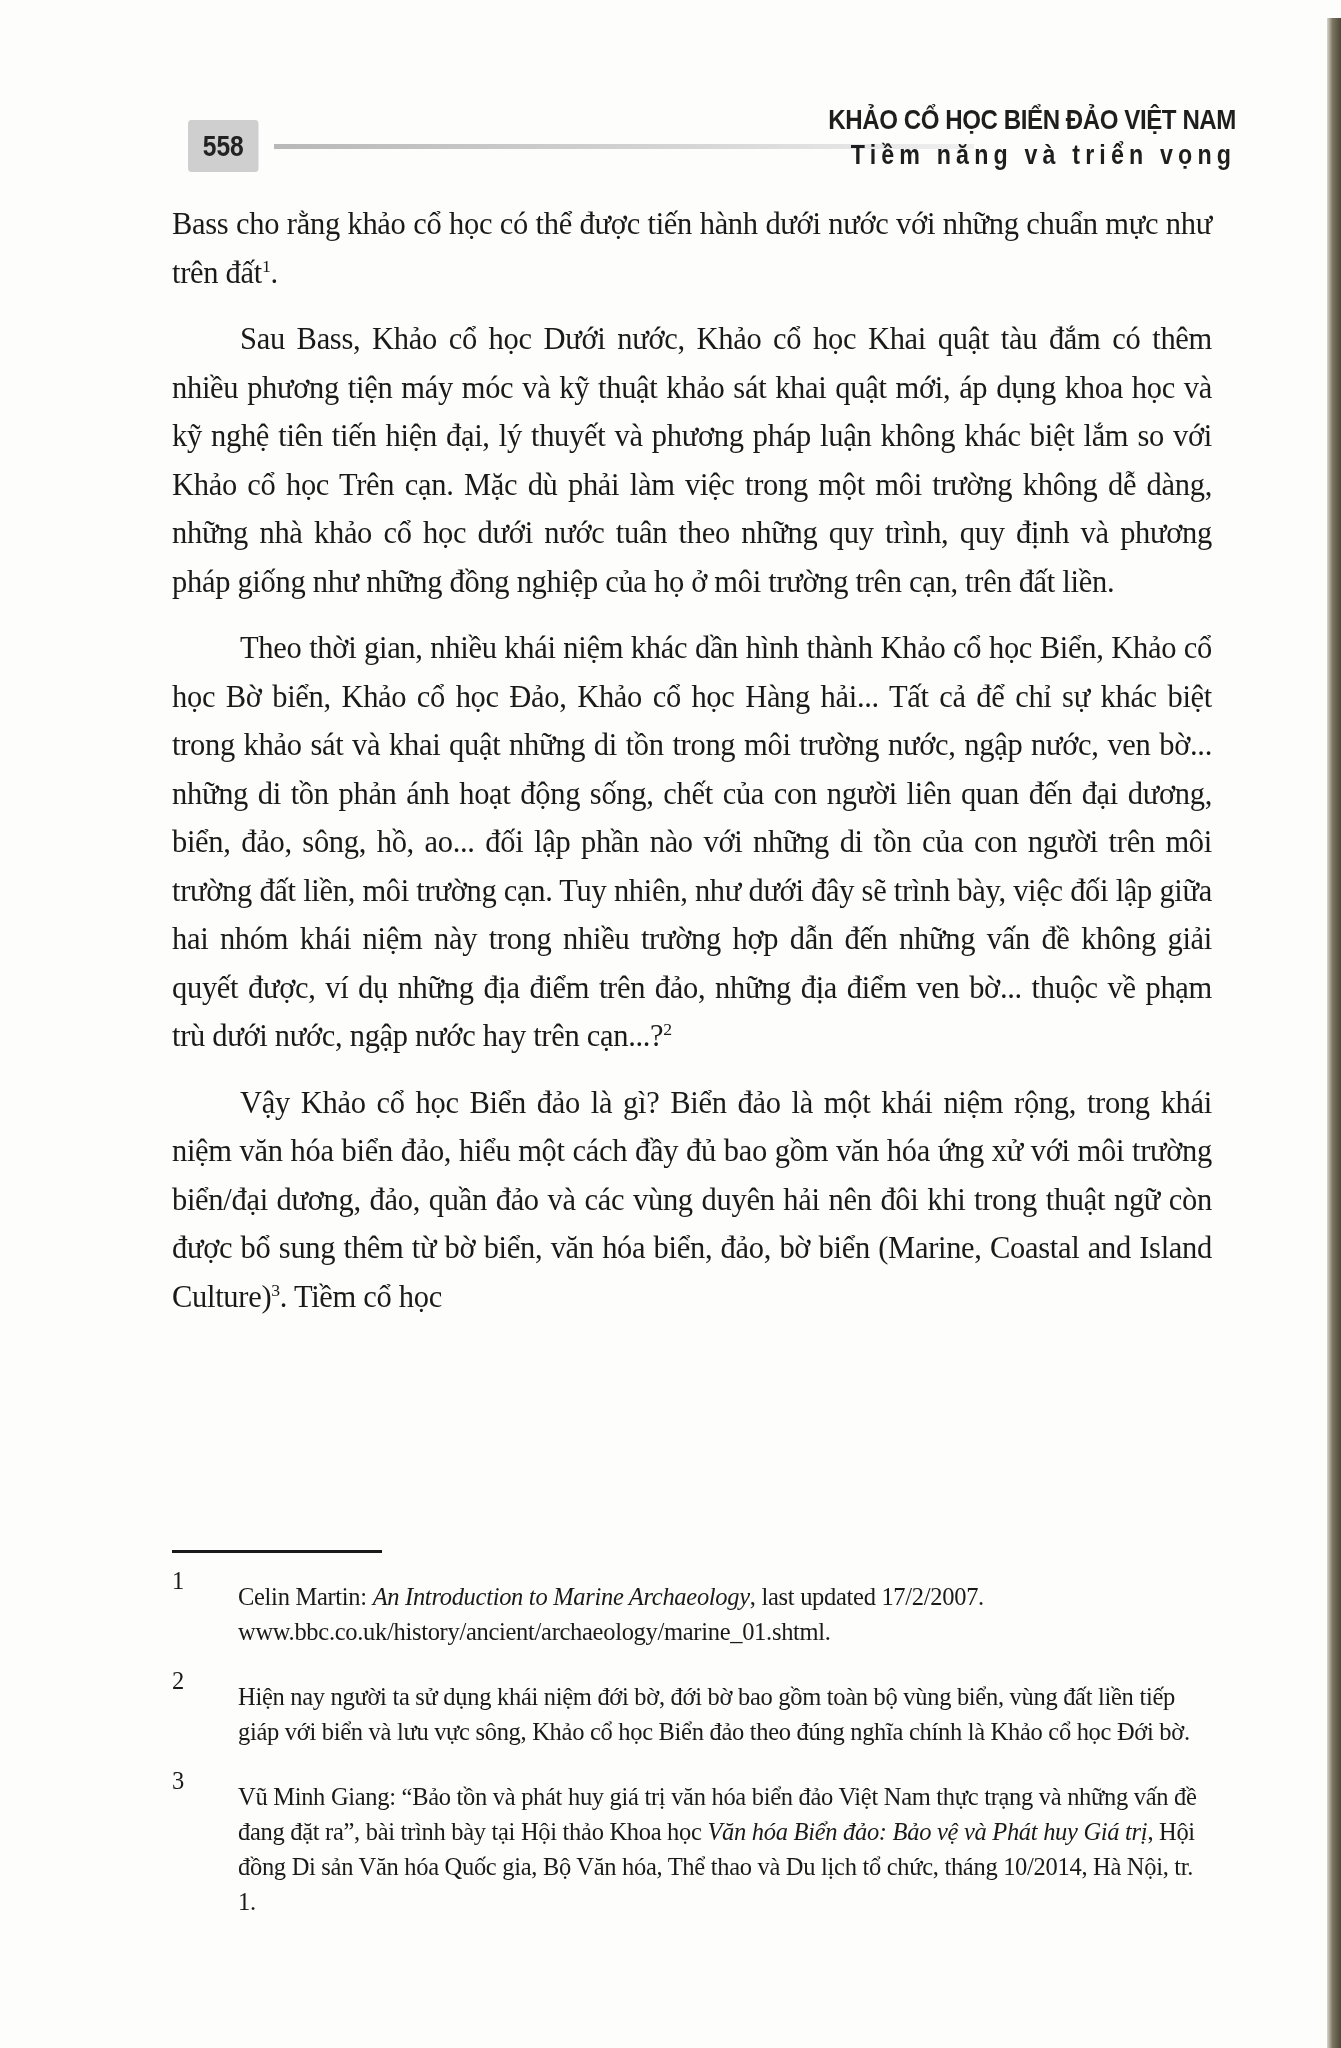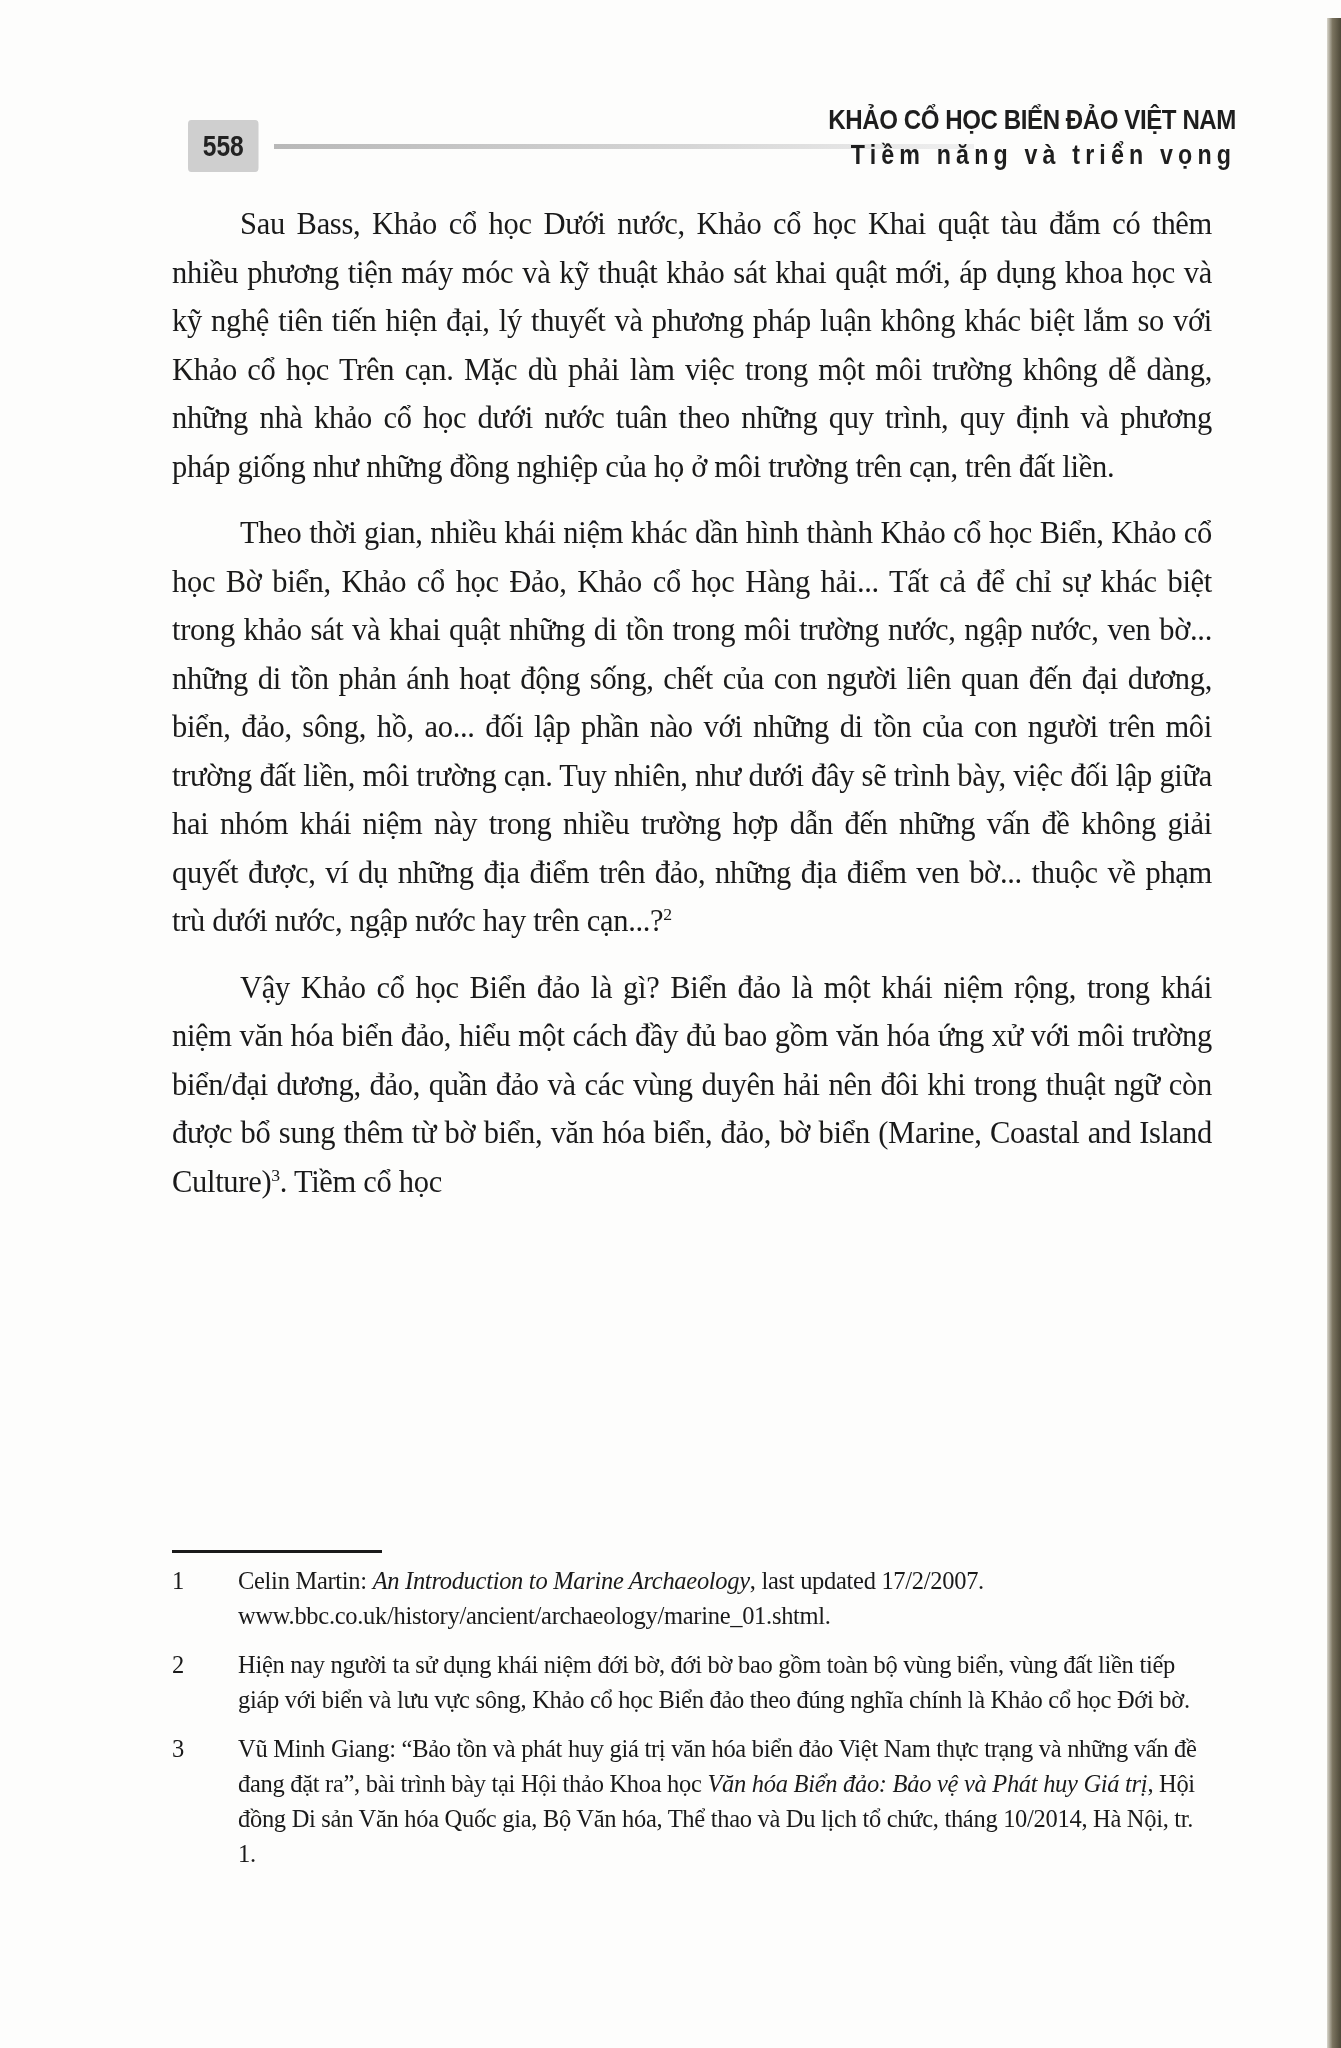--- a/index.html
+++ b/index.html
@@ -47,36 +47,37 @@
     sup { font-size:0.58em; line-height:0; vertical-align:super; }
     .fn-rule {
       position:absolute; left:172px; top:1550px; width:210px; height:3px; background:#1a1a1a;
     }
     .footnotes {
       position:absolute; left:172px; top:1563px; width:1040px;
       font-size:24.5px; line-height:35px; letter-spacing:-0.3px;
     }
     .fn { display:flex; margin-bottom:14px; }
     .fn-num { width:66px; flex:none; }
-    .fn-text { flex:1; text-align:left; }
+    .fn-text { flex:1; text-align:left;margin-top:16px; }
     .fn-text i { font-style:italic; }
   </style>
 </head>
 <body>
 
 <div class="edge"></div>
 
 <div class="header">
   <div class="page-num">558</div>
   <div class="rule"></div>
   <div class="book-title">KHẢO CỔ HỌC BIỂN ĐẢO VIỆT NAM</div>
   <div class="book-subtitle">Tiềm năng và triển vọng</div>
 </div>
 
 <div class="body-text">
+  <p class="cont"><span>Bass cho rằng khảo cổ học có thể được tiến hành dưới nước với những chuẩn mực như trên đất</span><sup>1</sup><span>.</span></p>
   <p>Sau Bass, Khảo cổ học Dưới nước, Khảo cổ học Khai quật tàu đắm có thêm nhiều phương tiện máy móc và kỹ thuật khảo sát khai quật mới, áp dụng khoa học và kỹ nghệ tiên tiến hiện đại, lý thuyết và phương pháp luận không khác biệt lắm so với Khảo cổ học Trên cạn. Mặc dù phải làm việc trong một môi trường không dễ dàng, những nhà khảo cổ học dưới nước tuân theo những quy trình, quy định và phương pháp giống như những đồng nghiệp của họ ở môi trường trên cạn, trên đất liền.</p>
   <p><span>Theo thời gian, nhiều khái niệm khác dần hình thành Khảo cổ học Biển, Khảo cổ học Bờ biển, Khảo cổ học Đảo, Khảo cổ học Hàng hải... Tất cả để chỉ sự khác biệt trong khảo sát và khai quật những di tồn trong môi trường nước, ngập nước, ven bờ... những di tồn phản ánh hoạt động sống, chết của con người liên quan đến đại dương, biển, đảo, sông, hồ, ao... đối lập phần nào với những di tồn của con người trên môi trường đất liền, môi trường cạn. Tuy nhiên, như dưới đây sẽ trình bày, việc đối lập giữa hai nhóm khái niệm này trong nhiều trường hợp dẫn đến những vấn đề không giải quyết được, ví dụ những địa điểm trên đảo, những địa điểm ven bờ... thuộc về phạm trù dưới nước, ngập nước hay trên cạn...?</span><sup>2</sup></p>
   <p><span>Vậy Khảo cổ học Biển đảo là gì? Biển đảo là một khái niệm rộng, trong khái niệm văn hóa biển đảo, hiểu một cách đầy đủ bao gồm văn hóa ứng xử với môi trường biển/đại dương, đảo, quần đảo và các vùng duyên hải nên đôi khi trong thuật ngữ còn được bổ sung thêm từ bờ biển, văn hóa biển, đảo, bờ biển (Marine, Coastal and Island Culture)</span><sup>3</sup><span>. Tiềm cổ học</span></p>
 </div>
 
 <div class="fn-rule"></div>
 
 <div class="footnotes">
   <div class="fn">
     <span class="fn-num">1</span>

